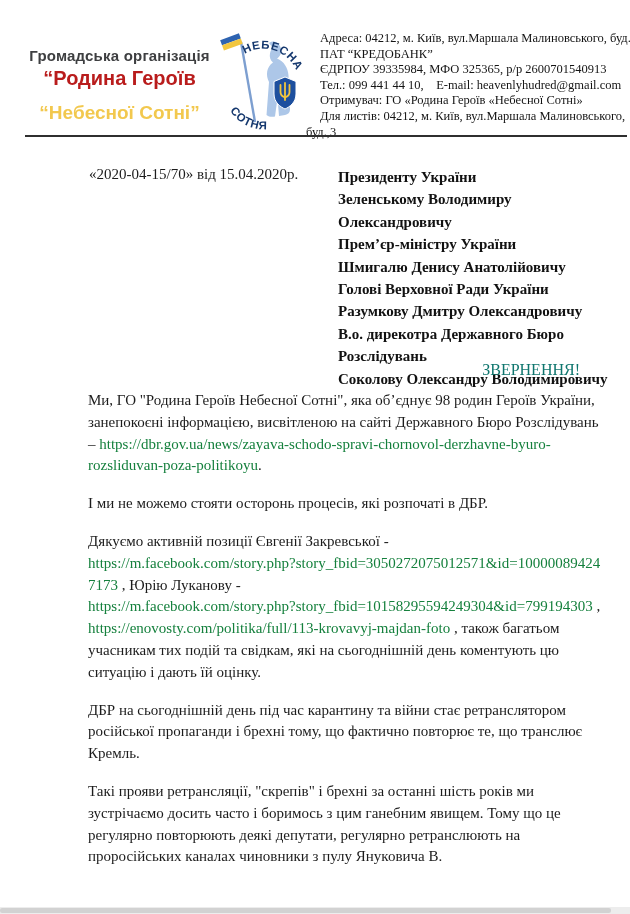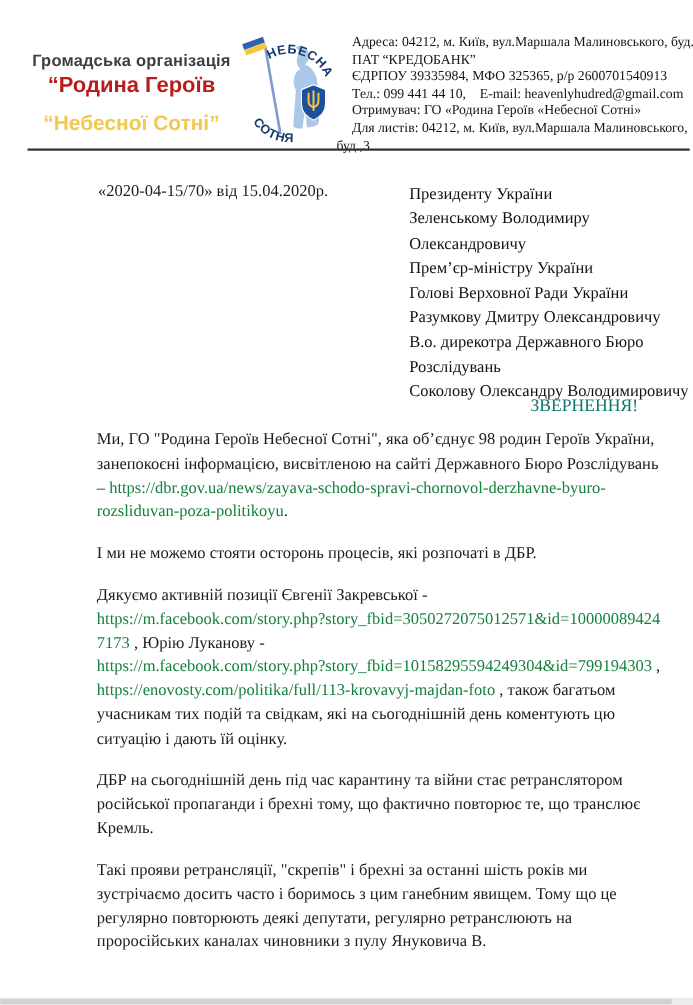--- a/index.html
+++ b/index.html
@@ -12,22 +12,22 @@
   .org-l2{font-size:20px;font-weight:700;color:#b91c1c;margin-top:3px;white-space:nowrap;}
   .org-l3{font-size:19px;font-weight:700;color:#f2c84e;margin-top:12px;white-space:nowrap;}
   .logo{position:absolute;left:219px;top:27px;width:86px;height:106px;}
   .contact{position:absolute;left:306px;top:31px;font-size:12.5px;line-height:15.6px;color:#141414;}
   .contact div{white-space:pre;padding-left:14px;}
   .contact div.no-indent{padding-left:0;}
   .rule{position:absolute;left:25px;right:3px;top:135px;border-top:2px solid #2f2f2f;height:0;}
   
   .dateline{position:absolute;left:89px;top:166px;font-size:15px;white-space:nowrap;}
   .dateline .b{font-weight:400;}
-  .recipients{position:absolute;left:338px;top:166px;font-size:15px;font-weight:400;
-              line-height:22.4px;color:#111;margin-left:34px;}
+  .recipients{position:absolute;left:338px;top:166px;font-size:15px;font-weight:700;
+              line-height:22.4px;color:#111;}
   .recipients div{white-space:nowrap;}
   
   .title{position:absolute;left:88px;top:361px;width:492px;text-align:right;
          font-weight:400;font-size:16px;color:#0f766e;}
   .body{position:absolute;left:88px;top:390px;width:537px;font-size:15px;line-height:21.8px;}
   .para{margin:0 0 16px 0;white-space:pre-wrap;}
   .doc-link{color:#15803d;cursor:pointer;}
   
   .hscroll{position:absolute;left:0;right:0;bottom:0;height:7px;background:#ededed;}
   .hscroll .thumb{position:absolute;left:0;top:1px;height:5px;width:97%;
@@ -92,20 +92,21 @@
 
   <div class="dateline">
     <span class="b">«2020-04-15/70»</span><span> від 15.04.2020р.</span>
   </div>
 
   <div class="recipients">
     <div>Президенту України</div>
     <div>Зеленському Володимиру</div>
     <div>Олександровичу</div>
     <div>Прем’єр-міністру України</div>
+    <div>Шмигалю Денису Анатолійовичу</div>
     <div>Голові Верховної Ради України</div>
     <div>Разумкову Дмитру Олександровичу</div>
     <div>В.о. дирекотра Державного Бюро</div>
     <div>Розслідувань</div>
     <div>Соколову Олександру Володимировичу</div>
   </div>
 
   <div class="title">ЗВЕРНЕННЯ!</div>
 
   <div class="body">

